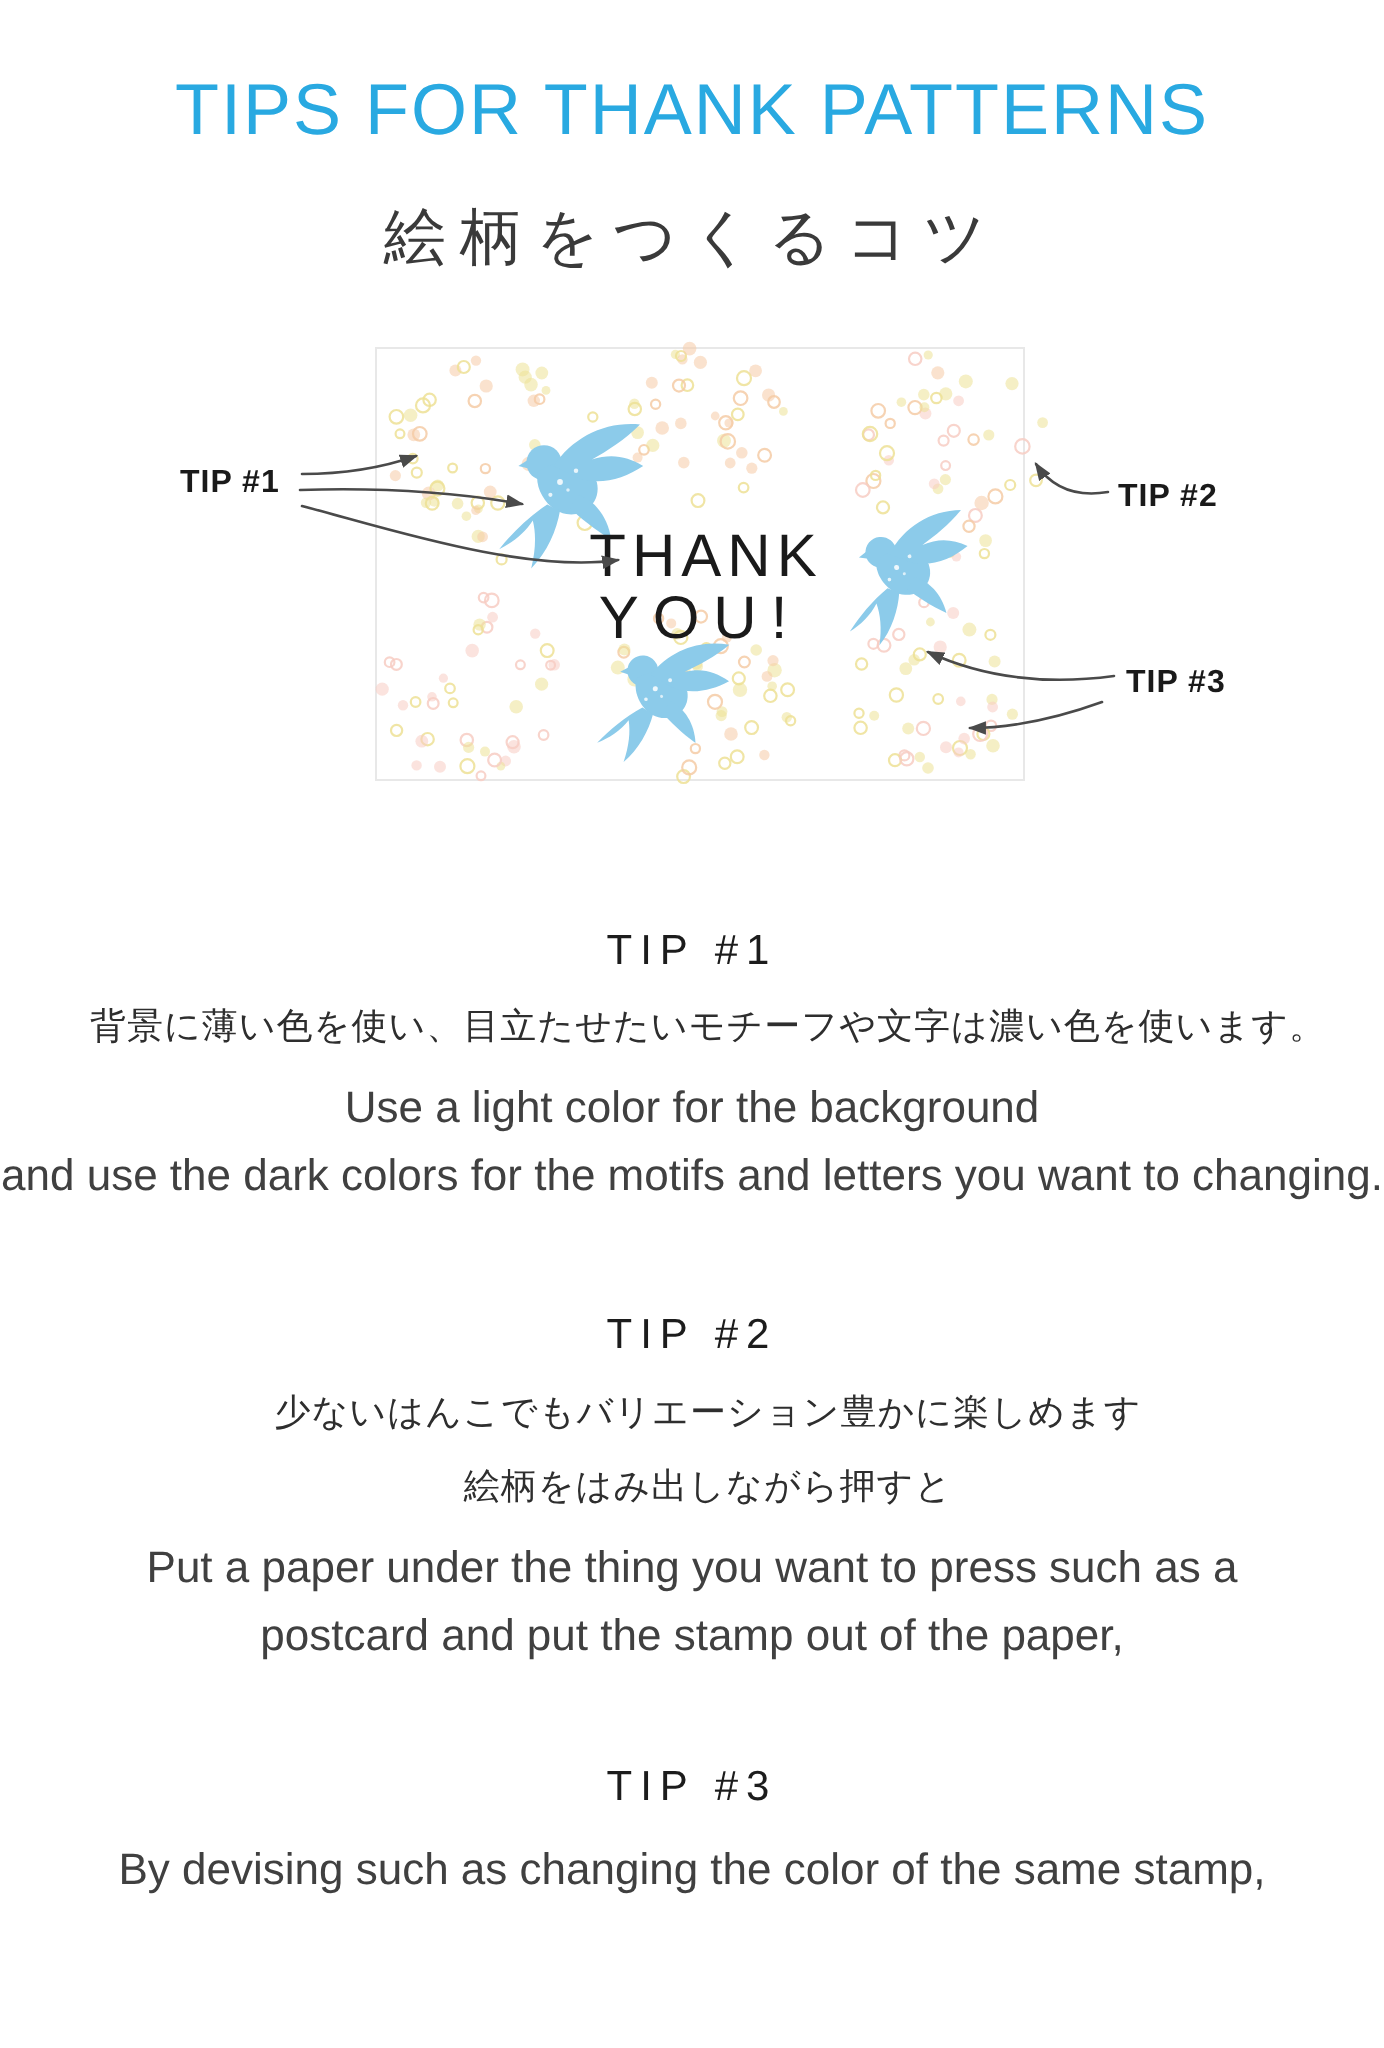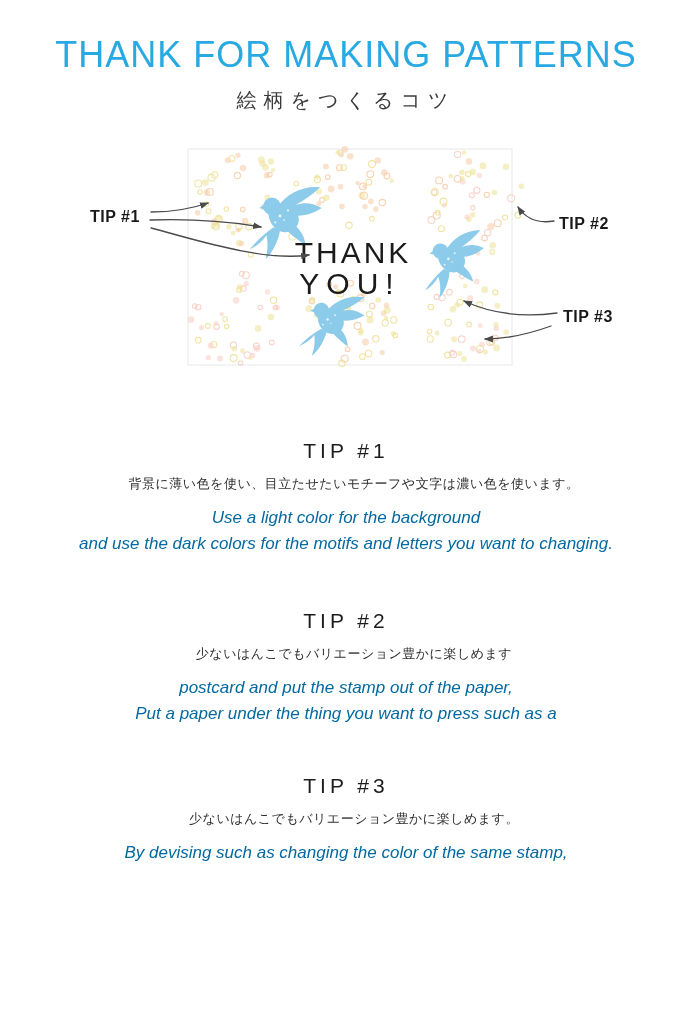--- a/index.html
+++ b/index.html
@@ -10,22 +10,22 @@
     -webkit-font-smoothing:antialiased;
   }
   .page{position:relative;width:692px;height:1024px;}
 
   .title{
     margin:36px 0 0 0;text-align:center;font-weight:400;
     font-size:36px;letter-spacing:1px;line-height:1.05;
     color:var(--title-blue,#29a9e1);
   }
   .subtitle{
-    margin-top:14px;text-align:center;
-    font-size:20px;letter-spacing:7px;color:#3a3a3a;line-height:1.2;
+    margin-top:26px;text-align:center;
+    font-size:31px;letter-spacing:7px;color:#3a3a3a;line-height:1.2;
   }
 
   .illustration{
     position:relative;margin-top:30px;width:692px;height:240px;
   }
   .illustration svg{position:absolute;left:0;top:0;}
   .tip-label{
     position:absolute;font-size:16px;font-weight:700;letter-spacing:.5px;
     color:#1a1a1a;white-space:nowrap;
   }
@@ -44,32 +44,32 @@
 
   .tip-section{text-align:center;}
   #section-1{margin-top:56px;}
   #section-2{margin-top:50px;}
   #section-3{margin-top:46px;}
   .tip-heading{
     font-size:21px;font-weight:400;letter-spacing:4px;
     color:#1c1c1c;margin:0 0 12px 0;line-height:1.2;
   }
   .jp-line{
-    margin:0 0 11px 16px;font-size:13px;line-height:1.45;color:#2e2e2e;
+    margin:0 0 11px 16px;font-size:18px;line-height:1.45;color:#2e2e2e;
     letter-spacing:.5px;
   }
   .en-block{margin-top:4px;}
-  .en-line{margin:0;font-size:17px;line-height:1.55;color:#0369a1;font-style:italic;}
+  .en-line{margin:0;font-size:22px;line-height:1.55;color:#404040;}
 </style>
 </head>
 <body>
 
 <div class="page">
 
-  <h1 class="title">THANK FOR MAKING PATTERNS</h1>
+  <h1 class="title">TIPS FOR THANK PATTERNS</h1>
   <div class="subtitle">絵柄をつくるコツ</div>
 
   <div class="illustration">
     <svg id="illus-svg" width="692" height="240" viewBox="0 0 692 240">
       <defs>
         <marker id="ah" viewBox="0 0 8 6" refX="7" refY="3" markerWidth="7" markerHeight="6" orient="auto">
           <path class="arrowhead" d="M0,0 L8,3 L0,6 Z"></path>
         </marker>
         <g id="swallow">
           <path d="M14,30 L25,23 L26,33 Z"></path>
@@ -371,28 +371,28 @@
     <p class="jp-line">背景に薄い色を使い、目立たせたいモチーフや文字は濃い色を使います。</p>
     <div class="en-block">
       <p class="en-line">Use a light color for the background</p>
       <p class="en-line">and use the dark colors for the motifs and letters you want to changing.</p>
     </div>
   </section>
 
   <section class="tip-section" id="section-2">
     <h2 class="tip-heading">TIP #2</h2>
     <p class="jp-line">少ないはんこでもバリエーション豊かに楽しめます</p>
+    <p class="jp-line">絵柄をはみ出しながら押すと</p>
     <div class="en-block">
+      <p class="en-line">Put a paper under the thing you want to press such as a</p>
       <p class="en-line">postcard and put the stamp out of the paper,</p>
-      <p class="en-line">Put a paper under the thing you want to press such as a</p>
     </div>
   </section>
 
   <section class="tip-section" id="section-3">
     <h2 class="tip-heading">TIP #3</h2>
-    <p class="jp-line">少ないはんこでもバリエーション豊かに楽しめます。</p>
     <div class="en-block">
       <p class="en-line">By devising such as changing the color of the same stamp,</p>
 
     </div>
   </section>
 
 </div>
 
 </body></html>

